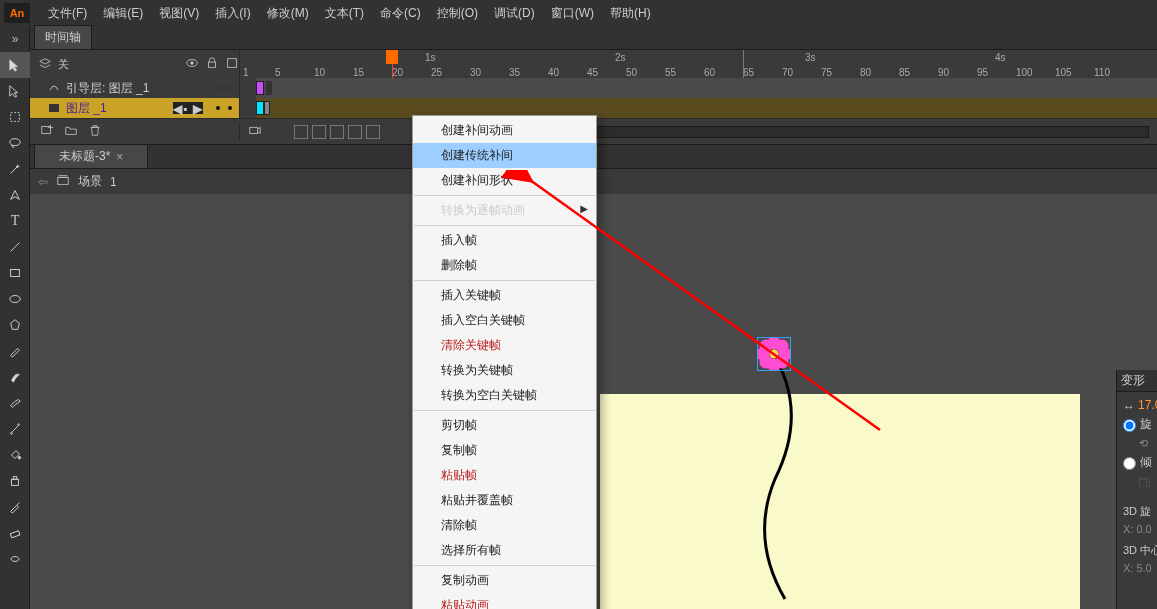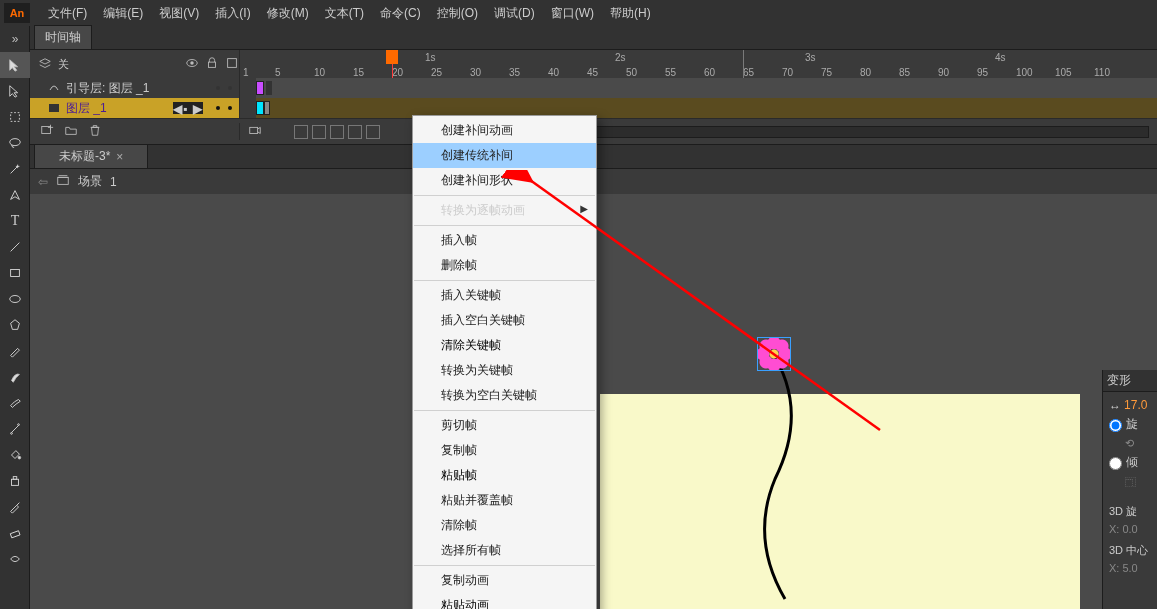--- a/index.html
+++ b/index.html
@@ -78,26 +78,26 @@
 .canvas { position:absolute; left:570px; top:200px; width:480px; height:300px; background:#F9F9C9; }
 .curvepath { position:absolute; left:720px; top:135px; }
 .flower { position:absolute; left:727px; top:143px; width:34px; height:34px; border:1px solid #3aa0ff; background: radial-gradient(circle at 50% 50%, #ffd34d 0 4px, transparent 5px), radial-gradient(circle at 50% 15%, #ff4dd2 0 6px, transparent 7px), radial-gradient(circle at 85% 50%, #ff4dd2 0 6px, transparent 7px), radial-gradient(circle at 50% 85%, #ff4dd2 0 6px, transparent 7px), radial-gradient(circle at 15% 50%, #ff4dd2 0 6px, transparent 7px), radial-gradient(circle at 75% 25%, #ff4dd2 0 6px, transparent 7px), radial-gradient(circle at 25% 25%, #ff4dd2 0 6px, transparent 7px), radial-gradient(circle at 75% 75%, #ff4dd2 0 6px, transparent 7px), radial-gradient(circle at 25% 75%, #ff4dd2 0 6px, transparent 7px);}
 
 .arrow { position:absolute; pointer-events:none; }
 
 
 .ctxmenu { position:absolute; left:412px; top:115px; width:185px; background:#f5f5f5; border:1px solid #9a9a9a; box-shadow: 4px 4px 10px rgba(0,0,0,.4); padding:2px 0;}
 .ctxmenu .sep { height:1px; background:#d0d0d0; margin:2px 1px; }
 .ctxmenu .item { padding:4px 26px 4px 28px; color:#222; position:relative; }
-.ctxmenu .item.dis { color:#000000; }
+.ctxmenu .item.dis { color:#b91c1c; }
 .ctxmenu .item.hi { background:#9ccfff; }
 .ctxmenu .item .sub { position:absolute; right:8px; top:5px; color:#333; font-size:10px;}
 
 
-.rdock { position:absolute; right:0; top:370px; width:55px; bottom:0; background:#3a3a3a; border-left:1px solid #1c1c1c; padding:4px 6px; overflow:hidden;}
+.rdock { position:absolute; right:0; top:370px; width:41px; bottom:0; background:#3a3a3a; border-left:1px solid #1c1c1c; padding:4px 6px; overflow:hidden;}
 .rdock .pt { background:#323232; padding:2px 4px; margin:-4px -6px 6px; border-bottom:1px solid #1c1c1c;}
 .rdock .row { margin:4px 0; font-size:11px; color:#ccc; white-space:nowrap;}
 .rdock .orange { color:#ff9a3a;}
 .rdock input[type=radio]{ vertical-align:middle; margin-right:4px;}
 </style>
 </head>
 <body>
 
 <div class="menubar">
   <div class="app-logo">An</div>

